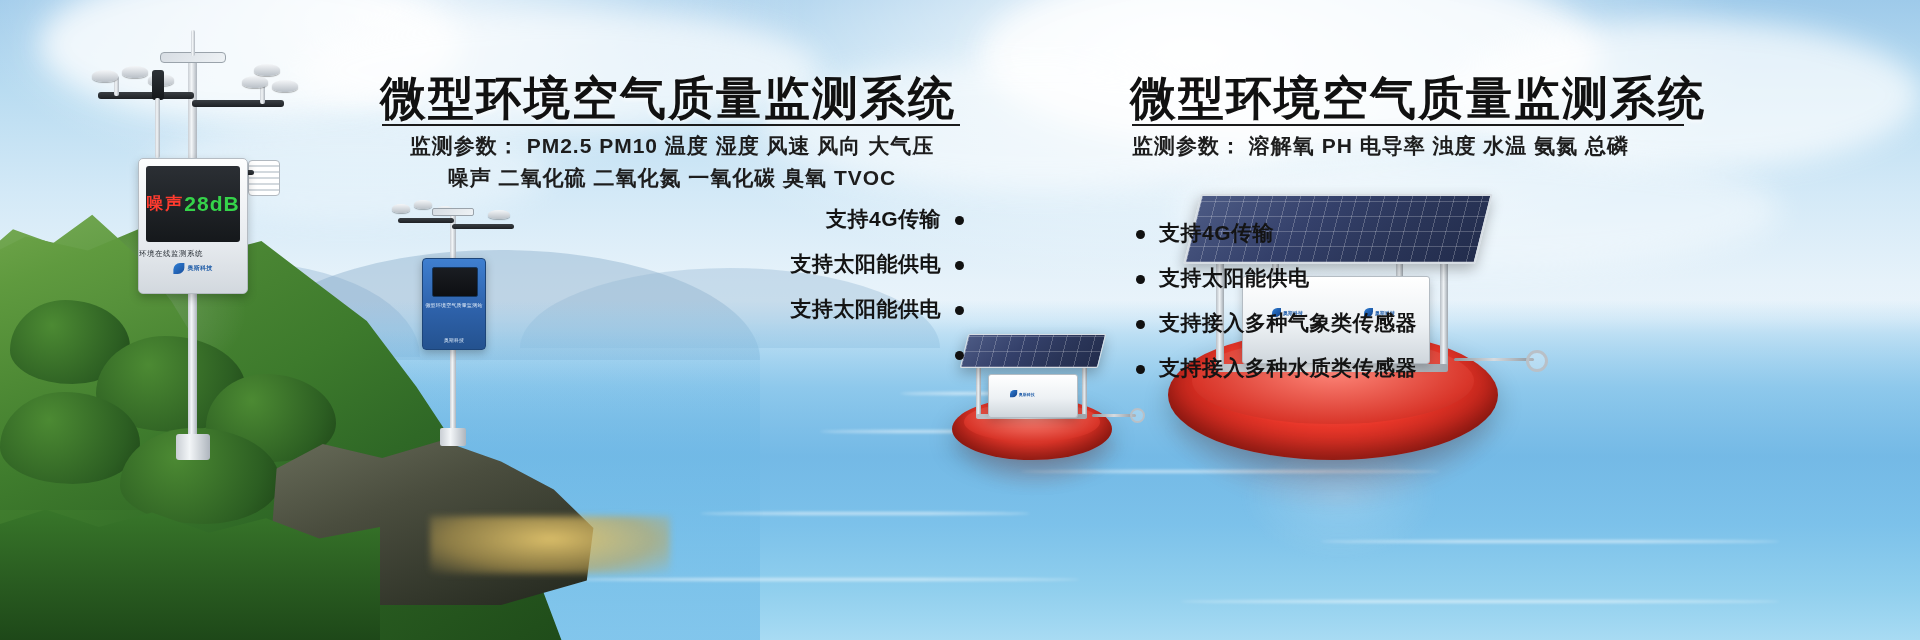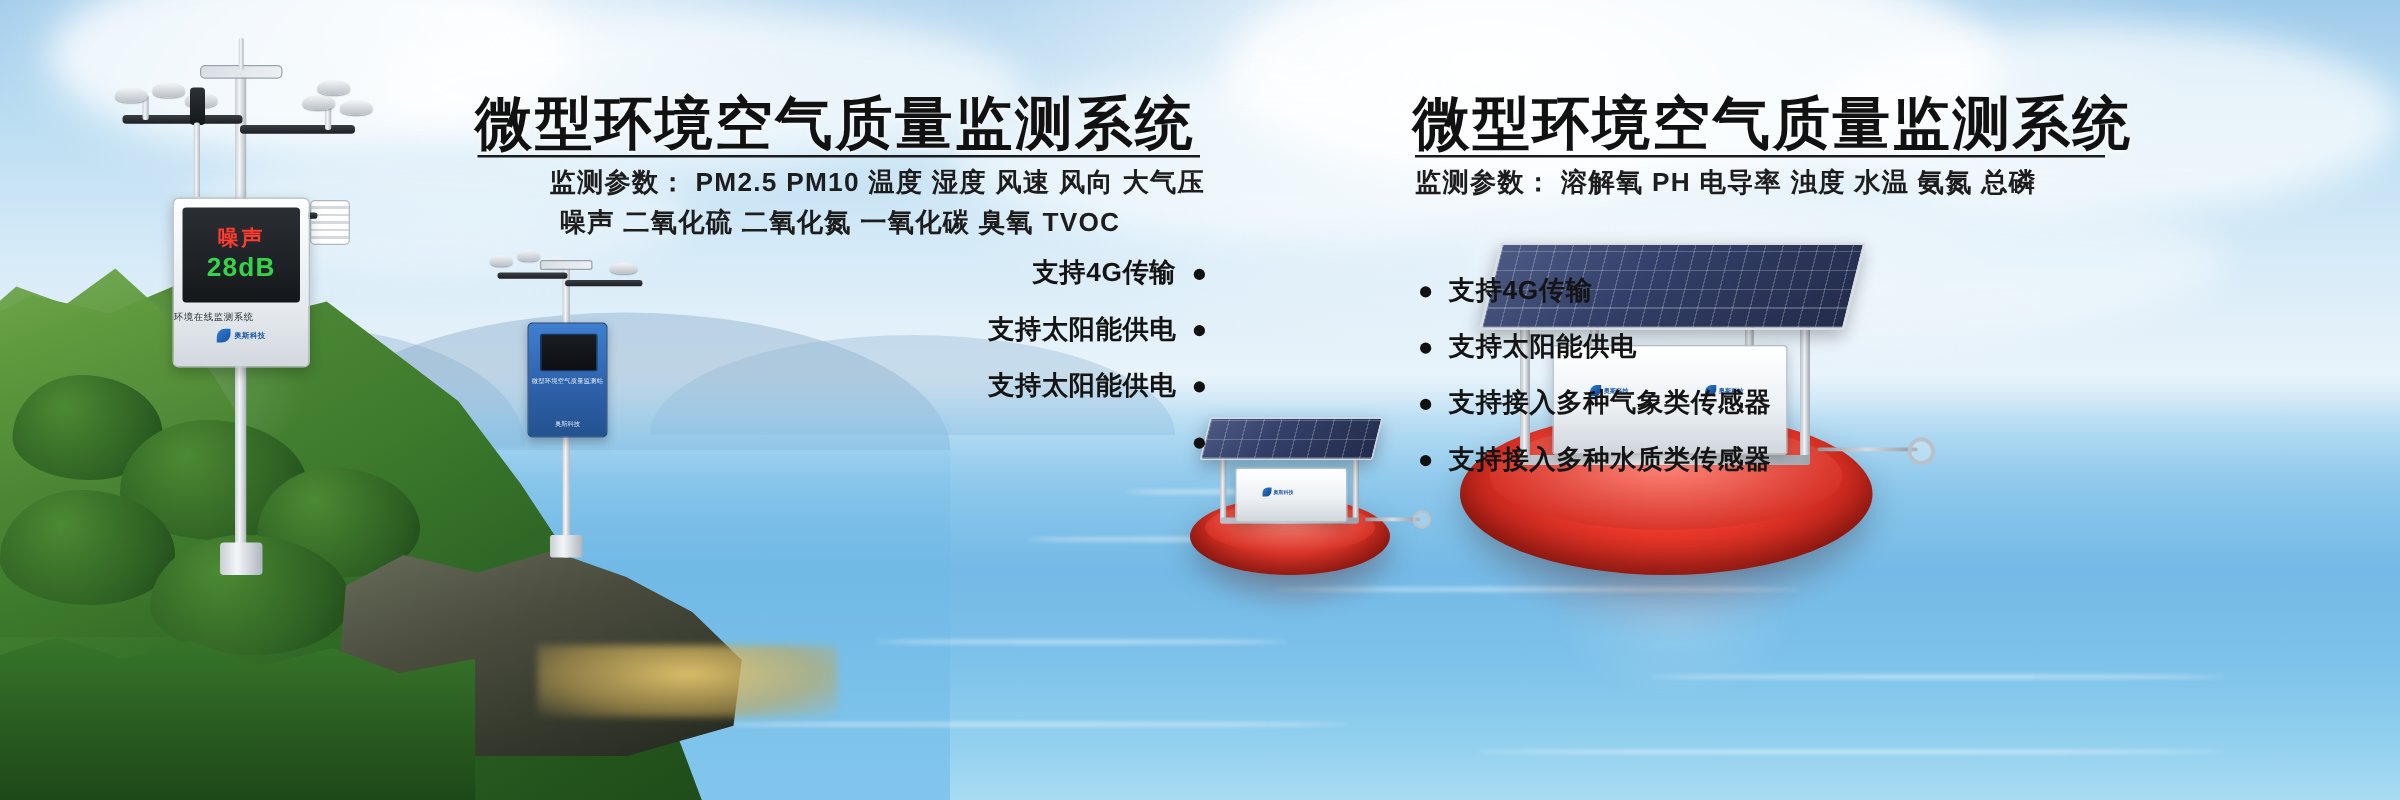--- a/index.html
+++ b/index.html
@@ -102,21 +102,21 @@
   #water-headline{left:20px;top:68px;}
 
   .rule{position:absolute;height:2px;background:#1b1b1b;}
   #air-rule{left:2px;top:124px;width:578px;}
   #water-rule{left:22px;top:124px;width:552px;}
 
   .paramline{
     position:absolute;white-space:nowrap;
     font-size:21px;color:#1d1d1d;font-weight:600;letter-spacing:1px;
   }
-  #air-params-1{left:0;top:132px;width:584px;text-align:right;}
+  #air-params-1{left:0;top:132px;width:584px;text-align:center;}
   #air-params-2{left:0;top:164px;width:584px;text-align:center;}
   #water-params-1{left:22px;top:132px;}
 
   .bullets{position:absolute;list-style:none;margin:0;padding:0;}
   .bullets li{
     font-size:21px;color:#141414;font-weight:600;letter-spacing:.5px;
     white-space:nowrap;line-height:1;margin-bottom:24px;
   }
   .dot{
     display:inline-block;width:9px;height:9px;border-radius:50%;
@@ -145,21 +145,21 @@
   .screenbox{
     position:absolute;left:46px;top:128px;width:108px;height:134px;
     background:linear-gradient(180deg,#fdfefe,#e7ebef 62%,#d2d8de);
     border:1px solid #b5bcc3;border-radius:5px;
     box-shadow:0 4px 10px rgba(0,0,0,.22);
     overflow:hidden;
   }
   .screen-inner{
     position:absolute;left:7px;top:7px;width:94px;height:76px;
     background:linear-gradient(180deg,#2b2f34,#15181b);border-radius:3px;
-    display:flex;flex-direction:column;align-items:center;justify-content:center;
+    display:flex;flex-direction:row;align-items:center;justify-content:center;
   }
   .lcd-label{color:#ff3b2f;font-size:17px;font-weight:700;letter-spacing:2px;line-height:1.25;}
   .lcd-value{color:#35d34a;font-size:21px;font-weight:700;letter-spacing:1px;line-height:1.25;}
   .screen-caption{
     position:absolute;left:0;right:0;top:90px;text-align:left;
     font-size:7.5px;color:#2b3138;letter-spacing:.5px;
   }
   .brandmark{
     position:absolute;left:50%;transform:translateX(-50%);top:104px;
     display:flex;align-items:center;gap:3px;

